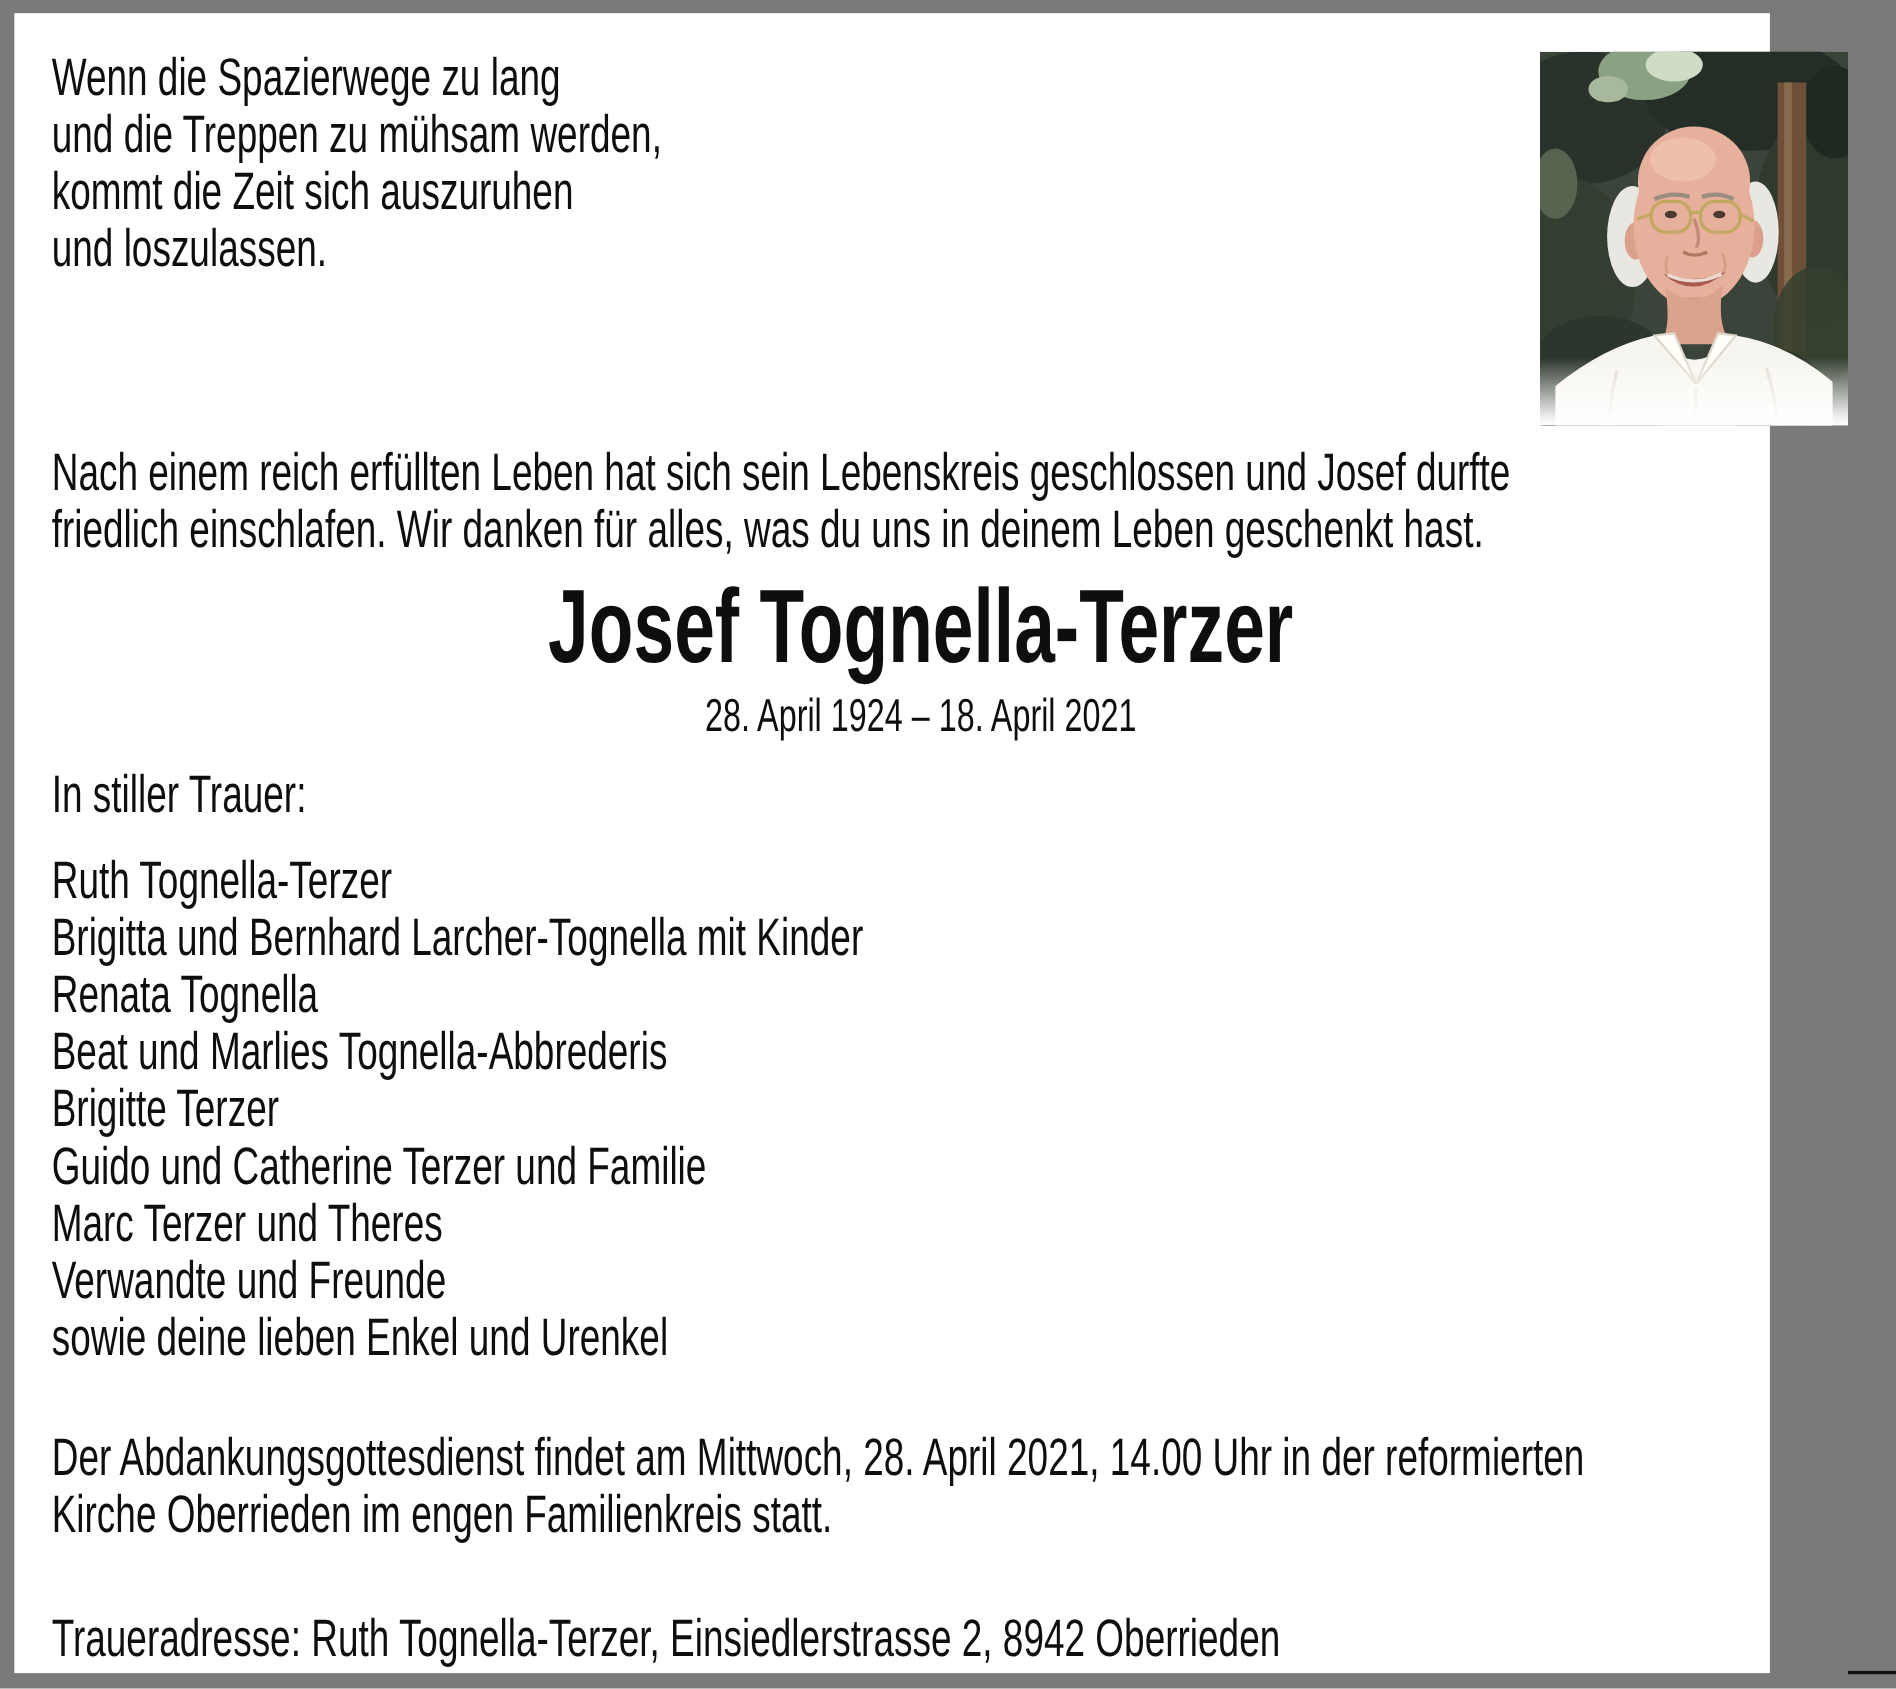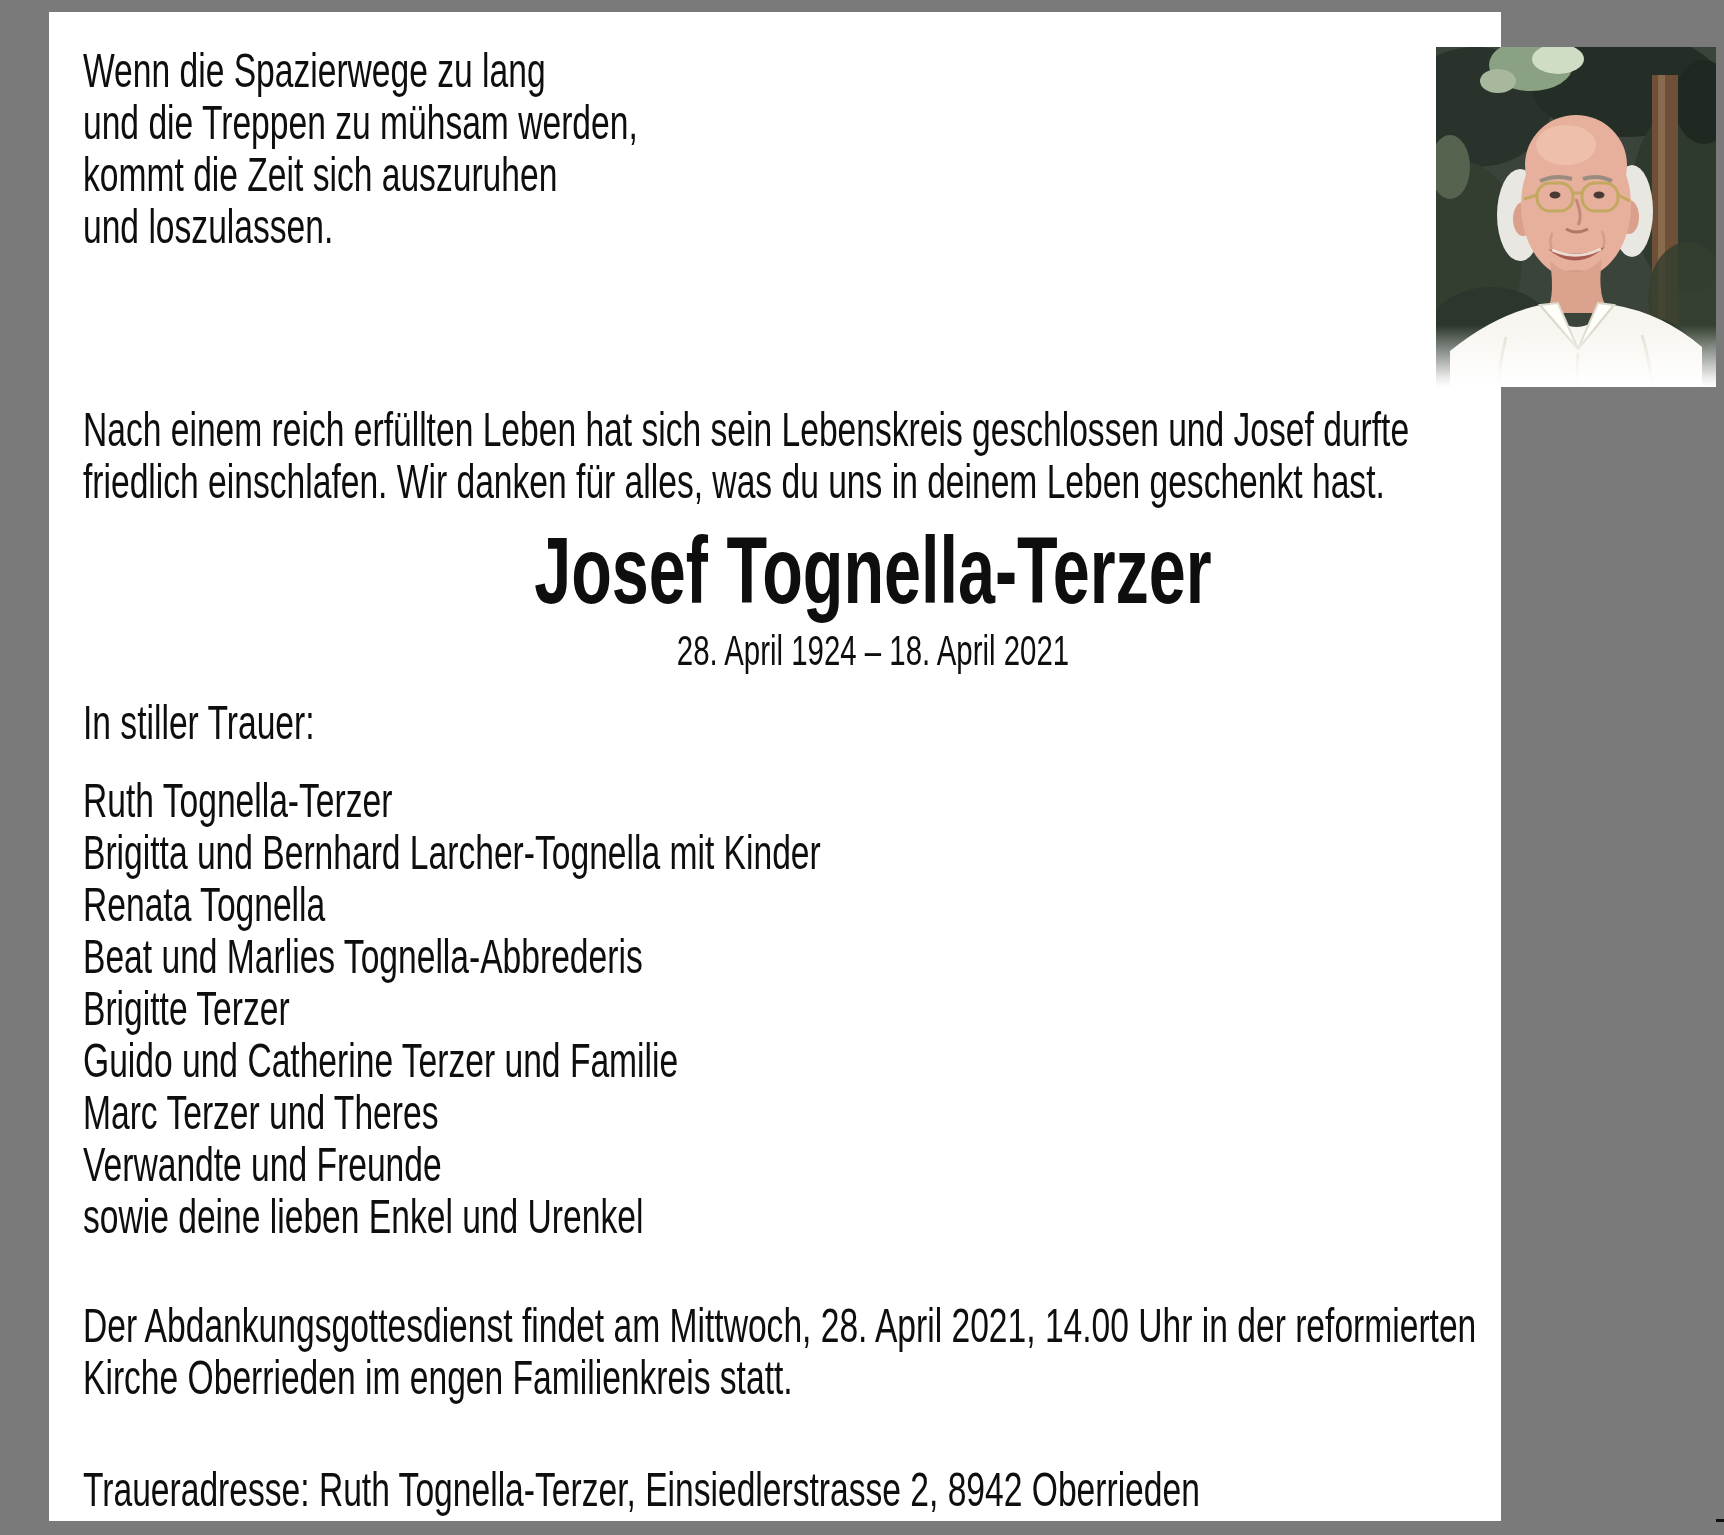--- a/index.html
+++ b/index.html
@@ -2,21 +2,21 @@
 <html><head>
 <meta charset="utf-8">
 <style>
   html,body{margin:0;padding:0;}
   body{
     width:1724px;height:1535px;position:relative;overflow:hidden;
     background:#7a7a7a;
     font-family:"Liberation Sans",sans-serif;
     color:#0e0e0e;
   }
-  .card{position:absolute;left:13px;top:12px;width:1452px;height:1509px;background:#ffffff;margin-left:36px;}
+  .card{position:absolute;left:13px;top:12px;width:1596px;height:1509px;background:#ffffff;}
   .abs{position:absolute;}
   
   .cond{transform:scaleX(0.70);transform-origin:0 0;}
   .cond-c{transform:scaleX(0.70);transform-origin:50% 0;}
   .body-text{font-size:48px;line-height:52px;white-space:nowrap;}
   .poem{left:34px;top:33px;}
   .photo{left:1387px;top:35px;width:280px;height:340px;}
   .intro{left:34px;top:392px;}
   .name-block{left:34px;top:508px;width:1580px;text-align:center;
               font-size:95px;line-height:100px;font-weight:bold;white-space:nowrap;}

